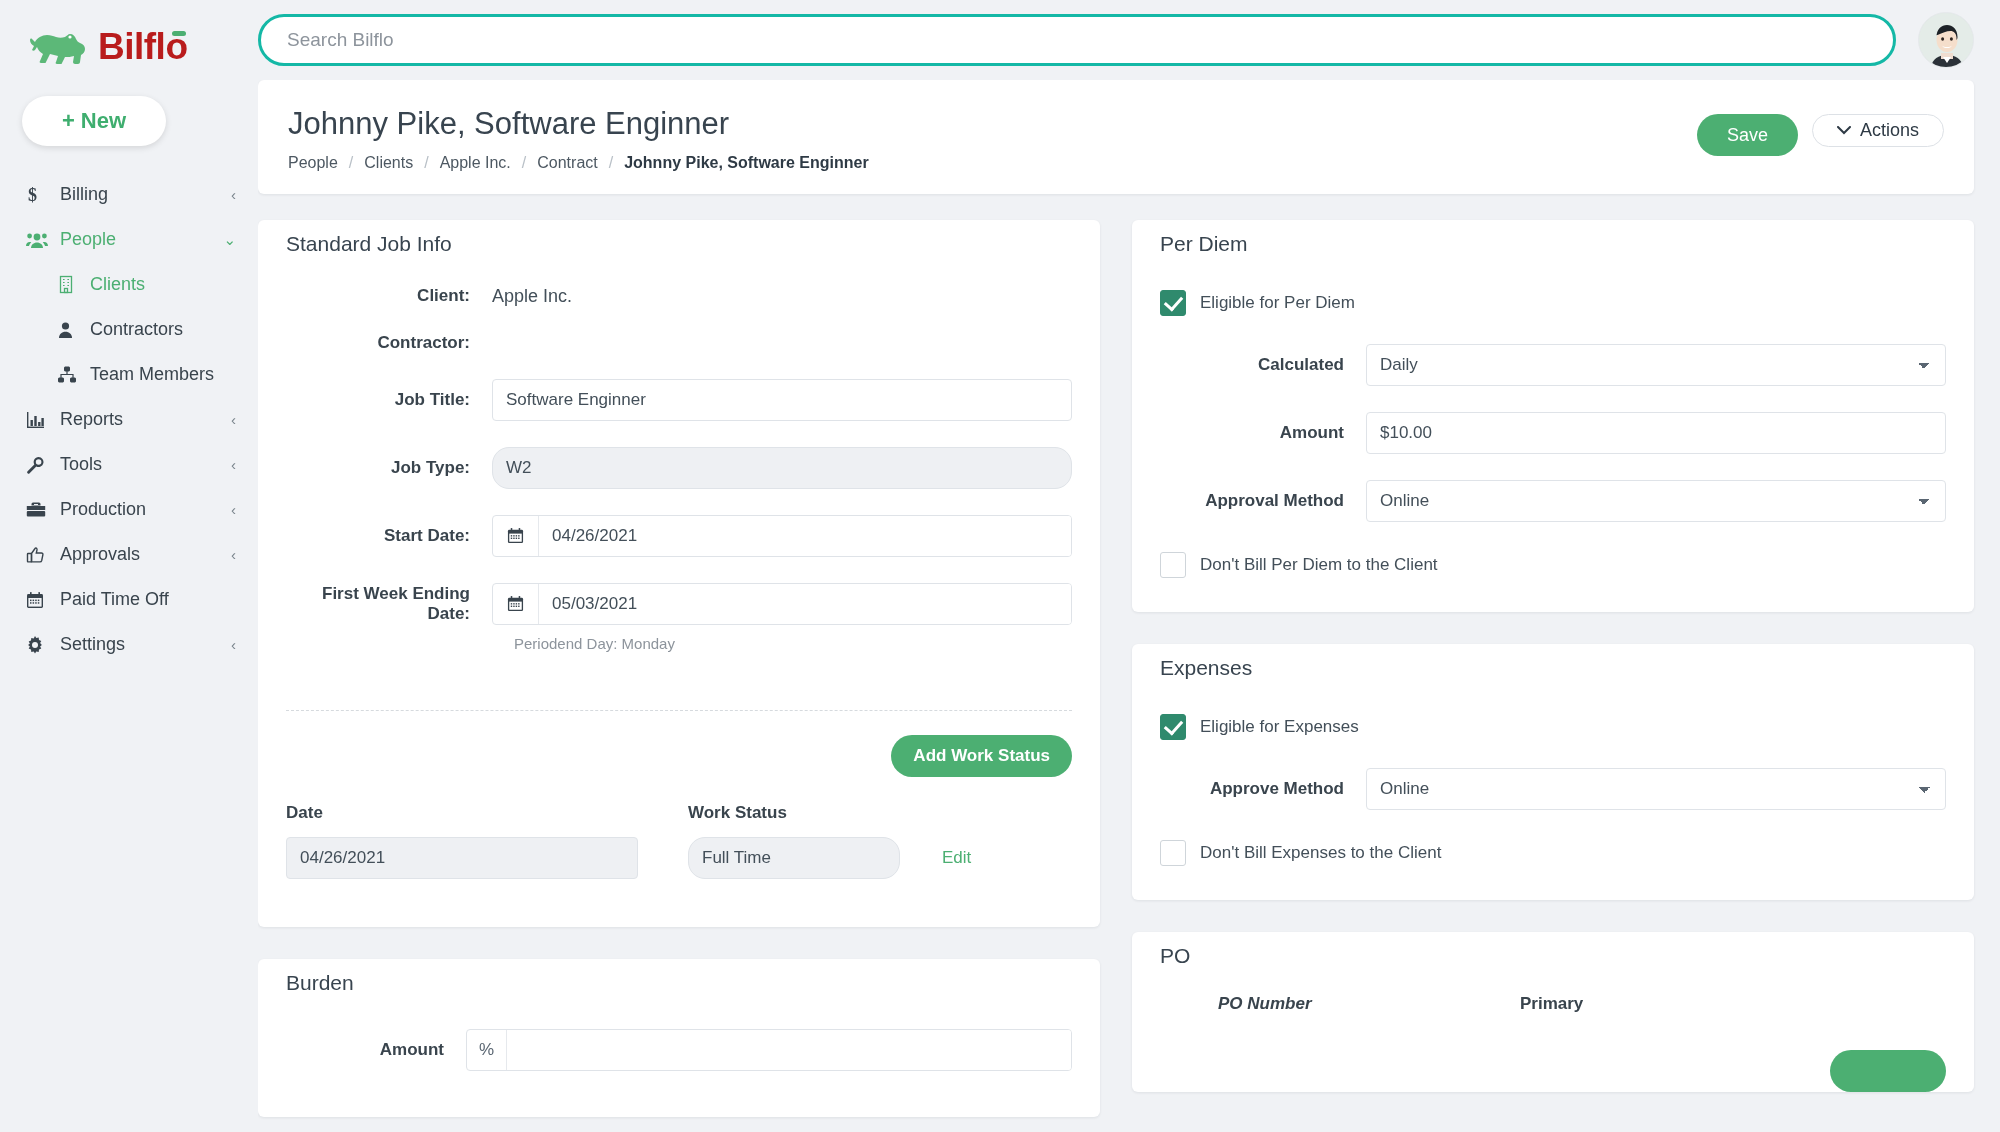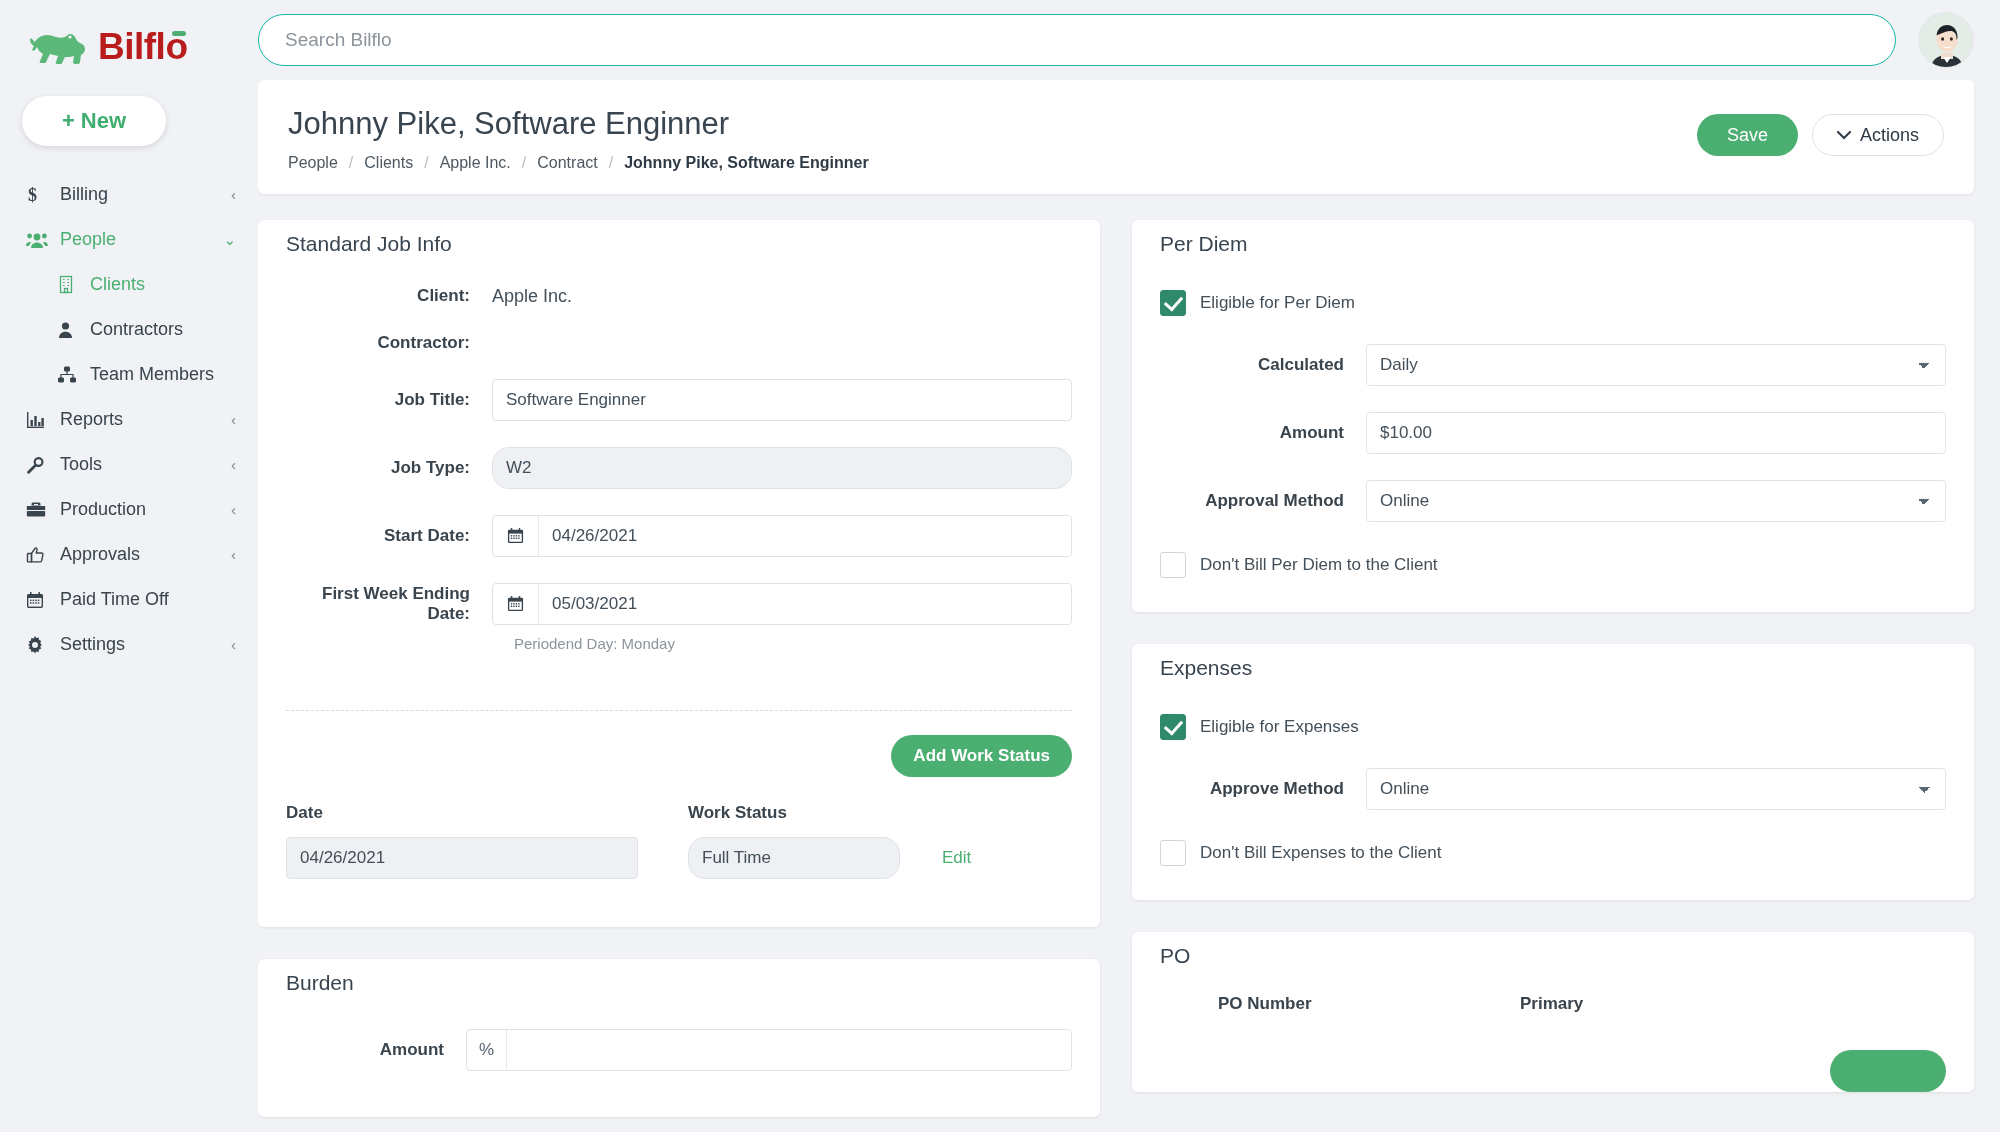--- a/index.html
+++ b/index.html
@@ -69,21 +69,21 @@
 
   
   .main { flex: 1; display: flex; flex-direction: column; height: 1132px; }
 
   .topbar {
     height: 80px; min-height: 80px;
     display: flex; align-items: center; padding: 0 26px 0 0;
   }
   .search-box {
     flex: 1; height: 52px; margin-left: 0;
-    background: #ffffff; border: 1px solid #14b8a6; border-radius: 28px;
+    background: #ffffff; border: 3px solid #14b8a6; border-radius: 28px;
     display: flex; align-items: center; padding: 0 26px;
   }
   .search-box input {
     border: none; outline: none; width: 100%; background: transparent;
     font-size: 19px; color: #3a4450;
     font-family: "Liberation Sans", sans-serif;
   }
   .search-box input::placeholder { color: #8d949c; }
   .avatar {
     width: 56px; height: 56px; min-width: 56px; margin-left: 22px;
@@ -114,21 +114,21 @@
   .crumb.cur { color: #2e3a45; font-weight: bold; cursor: default; }
   .crumb-sep { color: #b9c0c7; margin: 0 11px; }
   .head-actions { display: flex; align-items: flex-start; gap: 14px; padding-top: 8px; }
   .btn-save {
     background: #4caf72; color: #fff; border: none; border-radius: 22px;
     height: 42px; padding: 0 30px; font-size: 18px; cursor: pointer;
     font-family: "Liberation Sans", sans-serif;
   }
   .btn-actions {
     background: #fff; color: #2e3a45; border: 1px solid #dde1e6;
-    border-radius: 22px; height: 42px; padding: 0 24px; font-size: 18px;
+    border-radius: 22px; height: 33px; padding: 0 24px; font-size: 18px;
     cursor: pointer; display: flex; align-items: center; gap: 9px;
     font-family: "Liberation Sans", sans-serif;
   }
 
   .columns { display: flex; gap: 32px; }
   .col { flex: 1; display: flex; flex-direction: column; gap: 32px; }
 
   .card-title {
     font-size: 21px; color: #38444f; font-weight: normal;
     padding: 12px 28px 0 28px;
@@ -216,21 +216,21 @@
     width: 40px; min-width: 40px; display: flex; align-items: center;
     justify-content: center; border-right: 1px solid #e6e9ed;
     font-size: 17px; color: #5a6672;
   }
   .pct-wrap input { flex: 1; border: none; outline: none; padding: 0 13px;
     font-size: 17px; color: #434f59; font-family: "Liberation Sans", sans-serif; }
 
   
   .po-head { display: flex; padding: 26px 28px 0 28px; font-size: 17px;
     font-weight: bold; color: #39444d; }
-  .po-c1 { width: 360px; min-width: 360px; padding-left: 58px; }
+  .po-c1 { width: 360px; min-width: 360px; padding-left: 58px; font-style: italic; }
   .po-foot { display: flex; justify-content: flex-end; padding: 36px 28px 0 28px; }
 </style>
 </head>
 <body>
 
 <div class="app">
 
   <aside class="sidebar">
 
     <div class="logo-row">

